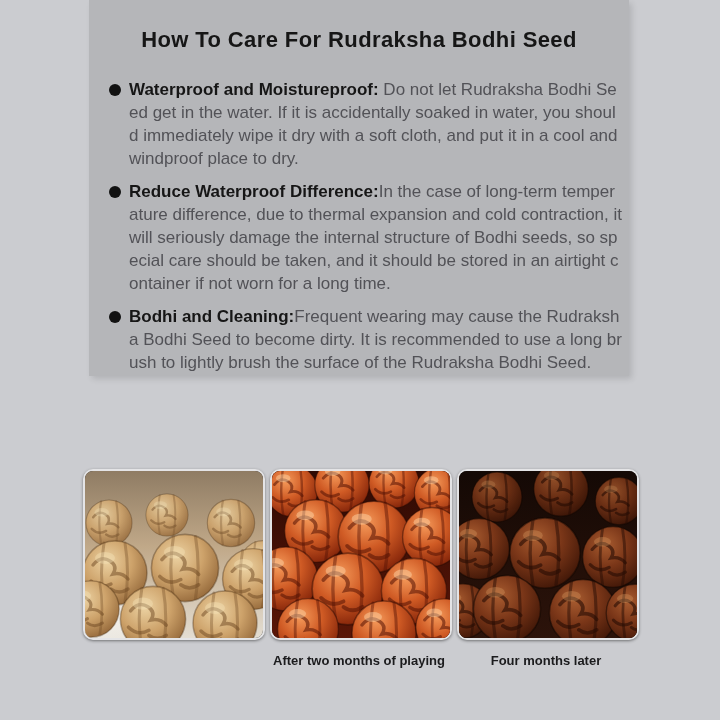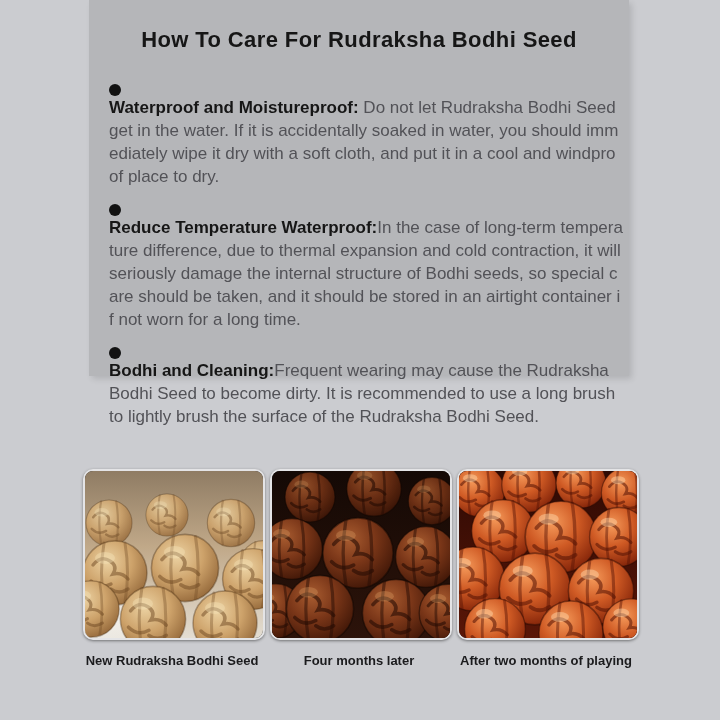--- a/index.html
+++ b/index.html
@@ -11,21 +11,21 @@
     position:absolute;left:89px;top:0;width:540px;height:376px;
     background:#b5b6b9;box-shadow:3px 3px 6px rgba(0,0,0,0.12);
     box-sizing:border-box;
   }
   .panel h1{
     margin:0;padding:26px 10px 0 10px;text-align:center;
     font-size:22px;line-height:28px;font-weight:bold;color:#161616;
     letter-spacing:0.4px;
   }
   .tips{list-style:none;margin:24px 0 0 0;padding:0 6px 0 20px;}
-  .tips li{display:flex;align-items:flex-start;margin:0 0 10px 0;flex-direction:column;}
+  .tips li{display:flex;align-items:flex-start;margin:0 0 10px 0;}
   .dot{
     flex:none;width:12px;height:12px;border-radius:50%;
     background:#121212;margin:6px 8px 0 0;
   }
   .tips p{
     margin:0;font-size:17px;line-height:23px;color:#525257;
     word-break:break-all;
   }
   .tips p b{color:#161616;font-weight:bold;}
 
@@ -61,21 +61,21 @@
 
   <section class="panel">
     <h1>How To Care For Rudraksha Bodhi Seed</h1>
     <ul class="tips">
       <li>
         <span class="dot"></span>
         <p><b>Waterproof and Moistureproof:</b><span> Do not let Rudraksha Bodhi Seed get in the water. If it is accidentally soaked in water, you should immediately wipe it dry with a soft cloth, and put it in a cool and windproof place to dry.</span></p>
       </li>
       <li>
         <span class="dot"></span>
-        <p><b>Reduce Temperature Waterproof:</b><span>In the case of long-term temperature difference, due to thermal expansion and cold contraction, it will seriously damage the internal structure of Bodhi seeds, so special care should be taken, and it should be stored in an airtight container if not worn for a long time.</span></p>
+        <p><b>Reduce Waterproof Difference:</b><span>In the case of long-term temperature difference, due to thermal expansion and cold contraction, it will seriously damage the internal structure of Bodhi seeds, so special care should be taken, and it should be stored in an airtight container if not worn for a long time.</span></p>
       </li>
       <li>
         <span class="dot"></span>
         <p><b>Bodhi and Cleaning:</b><span>Frequent wearing may cause the Rudraksha Bodhi Seed to become dirty. It is recommended to use a long brush to lightly brush the surface of the Rudraksha Bodhi Seed.</span></p>
       </li>
     </ul>
   </section>
 
   <div class="gallery">
 
@@ -116,63 +116,20 @@
             <use href="#nseed" transform="translate(178,92) scale(0.7)"></use>
           </g>
           <use href="#nseed" transform="translate(30,102) scale(1)"></use>
           <use href="#nseed" transform="translate(100,97) scale(1.05)"></use>
           <use href="#nseed" transform="translate(168,108) scale(0.95)"></use>
           <use href="#nseed" transform="translate(6,138) scale(0.88)"></use>
           <use href="#nseed" transform="translate(68,148) scale(1.02)"></use>
           <use href="#nseed" transform="translate(140,152) scale(1)"></use>
         </svg>
       </div>
-      <figcaption>New Rudraksha Bodhi Seed</figcaption>
-    </figure>
-
-    <figure>
-      <div class="ph-frame">
-        <svg class="ph" viewBox="0 0 178 167" preserveAspectRatio="xMidYMid slice">
-          <defs>
-            <linearGradient id="fbg" x1="0" y1="0" x2="0" y2="1">
-              <stop offset="0" stop-color="#140905"></stop>
-                <stop offset="1" stop-color="#2c130a"></stop>
-            </linearGradient>
-            <radialGradient id="fg" cx="0.38" cy="0.3" r="0.8">
-              <stop offset="0" stop-color="#a85c30"></stop>
-                <stop offset="0.45" stop-color="#7a3618"></stop>
-                <stop offset="0.85" stop-color="#4a1c0a"></stop>
-                <stop offset="1" stop-color="#351206"></stop>
-            </radialGradient>
-            <g id="fseed">
-              <circle r="32" fill="url(#fg)" stroke="rgba(15,5,1,0.5)" stroke-width="1.5"></circle>
-              <path class="fr" d="M-11-30Q-16 0-11 29"></path>
-              <path class="fr" d="M10-30Q15 0 10 29"></path>
-              <path class="fw" d="M-22-8q8-10 17-4q8 5 3 13q9-2 15 5"></path>
-              <path class="fw" d="M-24 8q9 9 20 3"></path>
-              <path class="fw" d="M-4 16q8 6 17 0"></path>
-              <ellipse cx="-11" cy="-16" rx="9" ry="5" fill="#d89a60" opacity="0.35"></ellipse>
-            </g>
-          </defs>
-          <rect width="178" height="167" fill="url(#fbg)"></rect>
-          <g opacity="0.85">
-            <use href="#fseed" transform="translate(38,26) scale(0.78)"></use>
-            <use href="#fseed" transform="translate(102,18) scale(0.85)"></use>
-            <use href="#fseed" transform="translate(160,30) scale(0.74)"></use>
-          </g>
-          <use href="#fseed" transform="translate(20,78) scale(0.95)"></use>
-          <use href="#fseed" transform="translate(86,82) scale(1.1)"></use>
-          <use href="#fseed" transform="translate(154,86) scale(0.95)"></use>
-          <use href="#fseed" transform="translate(4,140) scale(0.85)"></use>
-          <use href="#fseed" transform="translate(48,138) scale(1.05)"></use>
-          <use href="#fseed" transform="translate(124,142) scale(1.05)"></use>
-          <use href="#fseed" transform="translate(176,142) scale(0.9)"></use>
-        </svg>
-      </div>
-      <figcaption>Four months later</figcaption>
     </figure>
 
     <figure>
       <div class="ph-frame">
         <svg class="ph" viewBox="0 0 178 167" preserveAspectRatio="xMidYMid slice">
           <defs>
             <linearGradient id="tbg" x1="0" y1="0" x2="0" y2="1">
               <stop offset="0" stop-color="#2e0a04"></stop>
                 <stop offset="1" stop-color="#5a1607"></stop>
             </linearGradient>
@@ -205,14 +162,56 @@
           <use href="#tseed" transform="translate(76,118) scale(1.12)"></use>
           <use href="#tseed" transform="translate(142,120) scale(1.02)"></use>
           <use href="#tseed" transform="translate(36,158) scale(0.95)"></use>
           <use href="#tseed" transform="translate(112,162) scale(1)"></use>
           <use href="#tseed" transform="translate(172,156) scale(0.88)"></use>
         </svg>
       </div>
       <figcaption>After two months of playing</figcaption>
     </figure>
 
+    <figure>
+      <div class="ph-frame">
+        <svg class="ph" viewBox="0 0 178 167" preserveAspectRatio="xMidYMid slice">
+          <defs>
+            <linearGradient id="fbg" x1="0" y1="0" x2="0" y2="1">
+              <stop offset="0" stop-color="#140905"></stop>
+                <stop offset="1" stop-color="#2c130a"></stop>
+            </linearGradient>
+            <radialGradient id="fg" cx="0.38" cy="0.3" r="0.8">
+              <stop offset="0" stop-color="#a85c30"></stop>
+                <stop offset="0.45" stop-color="#7a3618"></stop>
+                <stop offset="0.85" stop-color="#4a1c0a"></stop>
+                <stop offset="1" stop-color="#351206"></stop>
+            </radialGradient>
+            <g id="fseed">
+              <circle r="32" fill="url(#fg)" stroke="rgba(15,5,1,0.5)" stroke-width="1.5"></circle>
+              <path class="fr" d="M-11-30Q-16 0-11 29"></path>
+              <path class="fr" d="M10-30Q15 0 10 29"></path>
+              <path class="fw" d="M-22-8q8-10 17-4q8 5 3 13q9-2 15 5"></path>
+              <path class="fw" d="M-24 8q9 9 20 3"></path>
+              <path class="fw" d="M-4 16q8 6 17 0"></path>
+              <ellipse cx="-11" cy="-16" rx="9" ry="5" fill="#d89a60" opacity="0.35"></ellipse>
+            </g>
+          </defs>
+          <rect width="178" height="167" fill="url(#fbg)"></rect>
+          <g opacity="0.85">
+            <use href="#fseed" transform="translate(38,26) scale(0.78)"></use>
+            <use href="#fseed" transform="translate(102,18) scale(0.85)"></use>
+            <use href="#fseed" transform="translate(160,30) scale(0.74)"></use>
+          </g>
+          <use href="#fseed" transform="translate(20,78) scale(0.95)"></use>
+          <use href="#fseed" transform="translate(86,82) scale(1.1)"></use>
+          <use href="#fseed" transform="translate(154,86) scale(0.95)"></use>
+          <use href="#fseed" transform="translate(4,140) scale(0.85)"></use>
+          <use href="#fseed" transform="translate(48,138) scale(1.05)"></use>
+          <use href="#fseed" transform="translate(124,142) scale(1.05)"></use>
+          <use href="#fseed" transform="translate(176,142) scale(0.9)"></use>
+        </svg>
+      </div>
+      <figcaption>Four months later</figcaption>
+    </figure>
+
   </div>
 </div>
 
 </body></html>

